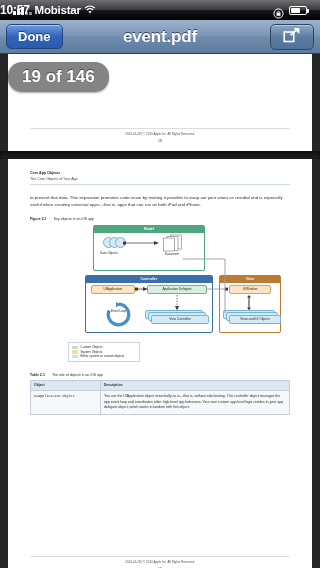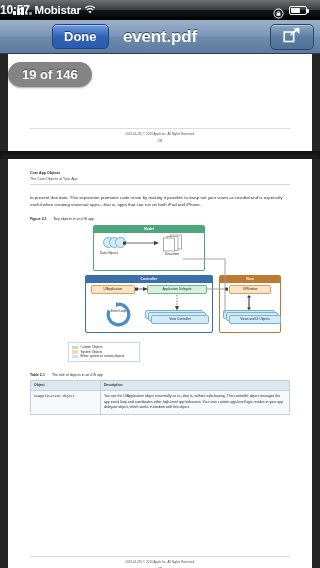--- a/index.html
+++ b/index.html
@@ -53,21 +53,20 @@
     pointer-events:none;
   }
   .btn-done{
     position:relative; z-index:2;
     padding:4px 11px; border-radius:5px;
     background:linear-gradient(#6f9be0,#2f63b8 52%,#2a5bad);
     border:1px solid #24457f;
     box-shadow:inset 0 1px 0 rgba(255,255,255,.45);
     color:#fff; font-size:13px; font-weight:bold;
     text-shadow:0 -1px 0 rgba(15,35,70,.7);
-    margin-left:46px;
   }
   .btn-share{
     position:relative; z-index:2; margin-left:auto;
     width:44px;height:26px;border-radius:5px;
     background:linear-gradient(#8ea8c6,#5b7b9f 52%,#51719a);
     border:1px solid #2c4662;
     box-shadow:inset 0 1px 0 rgba(255,255,255,.4);
     display:flex;align-items:center;justify-content:center;
   }
 
@@ -164,21 +163,21 @@
     padding:3px 3px; border:.5px solid #c3d0dc; vertical-align:top;
   }
   .col-obj{width:27%;}
   code{font-family:"Liberation Mono", monospace; font-size:3.4px;}
 
   
   .badge{
     position:absolute; left:8px; top:8px;
     background:rgba(122,122,122,.92);
     border-radius:14px; padding:5px 14px;
-    color:#fff; font-size:13px; font-weight:bold;
+    color:#fff; font-size:17px; font-weight:bold;
     text-shadow:0 -1px 1px rgba(0,0,0,.45);
     box-shadow:0 1px 2px rgba(0,0,0,.35);
   }
 </style>
 </head>
 <body>
 
 <div class="statusbar">
   <div class="sb-left">
     <span class="sig">

